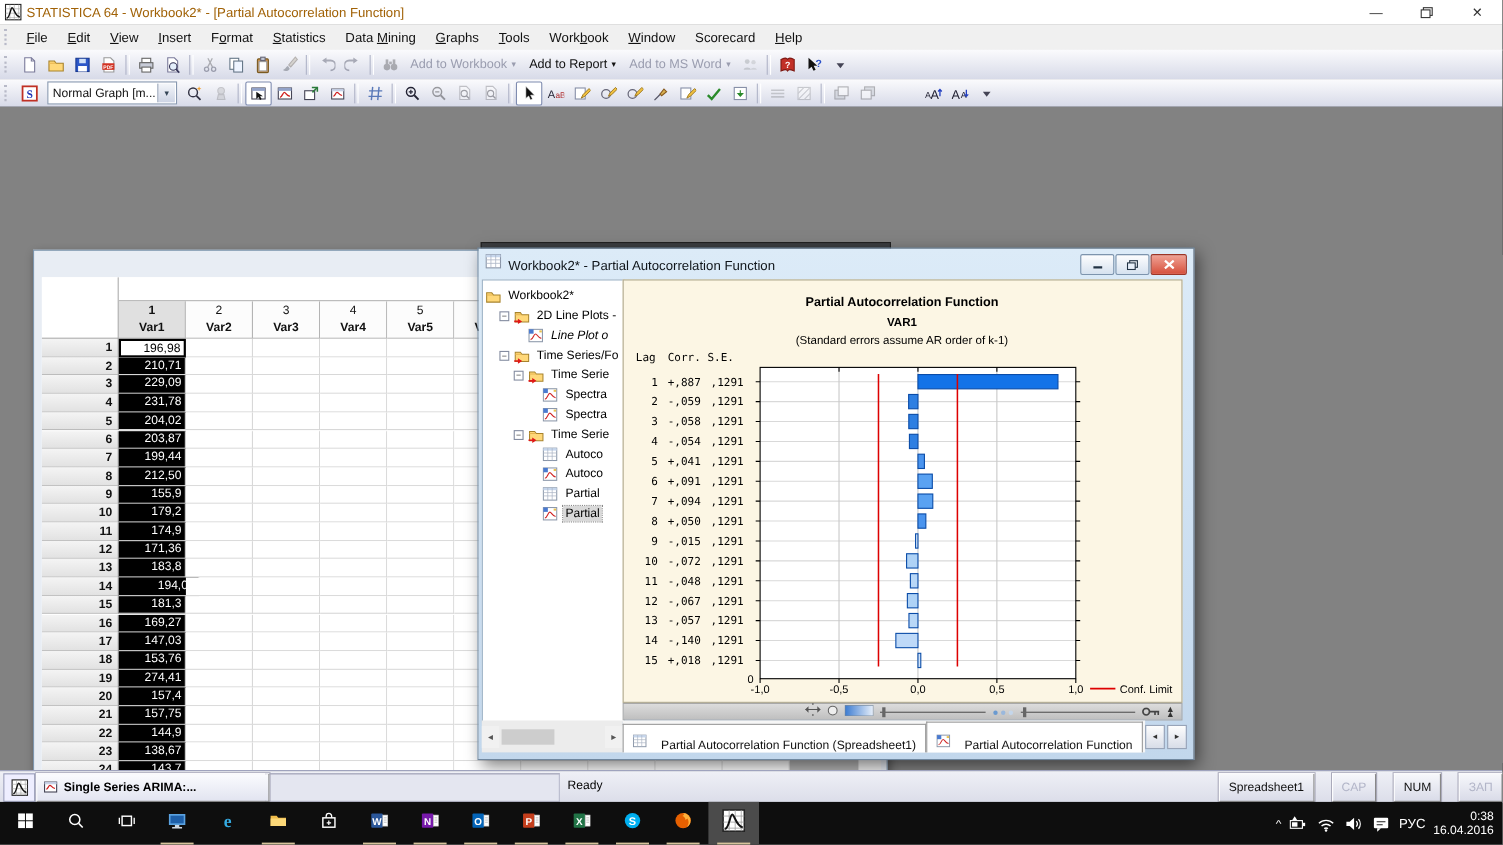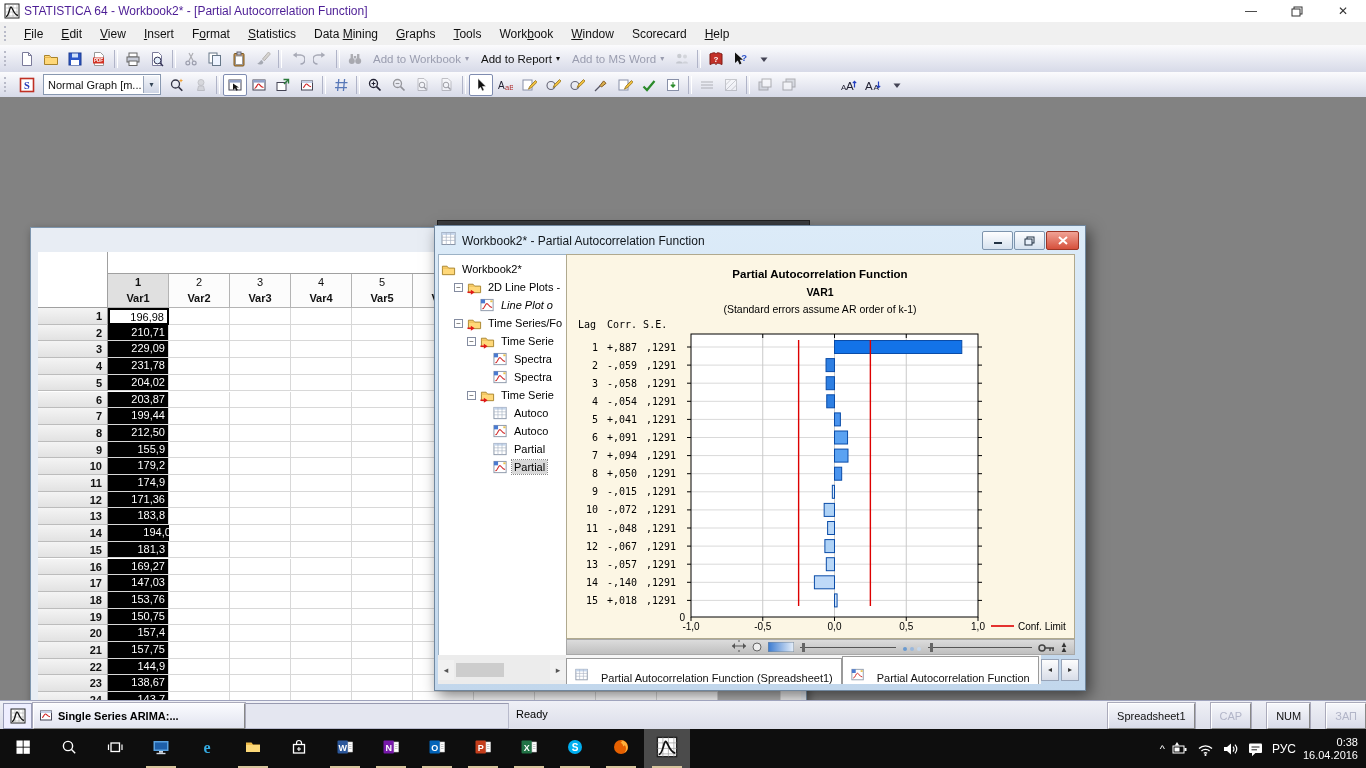--- a/index.html
+++ b/index.html
@@ -1,21 +1,21 @@
 <!DOCTYPE html>
 <html><head>
 <meta charset="utf-8">
 <style>
   html,body{margin:0;padding:0;background:#555;}
   #screen{position:relative;width:1366px;height:768px;overflow:hidden;background:#808080;
     font-family:"Liberation Sans",sans-serif;-webkit-user-select:none;user-select:none;}
   .abs{position:absolute;}
   
   #titlebar{position:absolute;left:0;top:0;width:1366px;height:22px;background:#fff;display:flex;align-items:center;}
-  #apptitle{font-size:12px;color:#4c1d95;margin-left:6px;white-space:nowrap;}
+  #apptitle{font-size:12px;color:#a16207;margin-left:6px;white-space:nowrap;}
   #winbtns{position:absolute;right:0;top:0;height:22px;display:flex;}
   .wbtn{width:46px;height:22px;display:flex;align-items:center;justify-content:center;font-size:12px;color:#333;}
   
   #menubar{position:absolute;left:0;top:22px;width:1366px;height:23px;background:#f0f0f0;display:flex;align-items:center;border-bottom:1px solid #e0e0e0;}
   .grip{width:5px;height:15px;margin:0 4px;border-left:2px dotted #b8bac8;}
   .mi{font-size:12px;color:#111;padding:0 9px;line-height:22px;cursor:default;}
   .mi u{text-decoration:underline;}
   
   .tb{position:absolute;left:0;width:1366px;background:linear-gradient(#fbfbfd,#d7dae8);border-bottom:1px solid #aab;display:flex;align-items:center;}
   #toolbar1{top:45px;height:27px;}
@@ -679,21 +679,21 @@
           <div class="c cell" style="left:131px;top:339.9px;width:61px;height:16.7px;line-height:15.7px;font-size:11px;"></div>
           <div class="c cell" style="left:192px;top:339.9px;width:61px;height:16.7px;line-height:15.7px;font-size:11px;"></div>
           <div class="c cell" style="left:253px;top:339.9px;width:61px;height:16.7px;line-height:15.7px;font-size:11px;"></div>
           <div class="c cell" style="left:314px;top:339.9px;width:61px;height:16.7px;line-height:15.7px;font-size:11px;"></div>
           <div class="c cell" style="left:375px;top:339.9px;width:61px;height:16.7px;line-height:15.7px;font-size:11px;"></div>
           <div class="c cell" style="left:436px;top:339.9px;width:61px;height:16.7px;line-height:15.7px;font-size:11px;"></div>
           <div class="c cell" style="left:497px;top:339.9px;width:61px;height:16.7px;line-height:15.7px;font-size:11px;"></div>
           <div class="c cell" style="left:558px;top:339.9px;width:61px;height:16.7px;line-height:15.7px;font-size:11px;"></div>
           <div class="c cell" style="left:619px;top:339.9px;width:61px;height:16.7px;line-height:15.7px;font-size:11px;"></div>
           <div class="c rhead" style="left:0;top:356.59999999999997px;width:70px;height:16.7px;line-height:16.7px;font-size:11px;">19</div>
-          <div class="c cell selected" style="left:70px;top:356.59999999999997px;width:61px;height:16.7px;line-height:15.7px;font-size:11px;">150,75</div>
+          <div class="c cell selected" style="left:70px;top:356.59999999999997px;width:61px;height:16.7px;line-height:15.7px;font-size:11px;">274,41</div>
           <div class="c cell" style="left:131px;top:356.59999999999997px;width:61px;height:16.7px;line-height:15.7px;font-size:11px;"></div>
           <div class="c cell" style="left:192px;top:356.59999999999997px;width:61px;height:16.7px;line-height:15.7px;font-size:11px;"></div>
           <div class="c cell" style="left:253px;top:356.59999999999997px;width:61px;height:16.7px;line-height:15.7px;font-size:11px;"></div>
           <div class="c cell" style="left:314px;top:356.59999999999997px;width:61px;height:16.7px;line-height:15.7px;font-size:11px;"></div>
           <div class="c cell" style="left:375px;top:356.59999999999997px;width:61px;height:16.7px;line-height:15.7px;font-size:11px;"></div>
           <div class="c cell" style="left:436px;top:356.59999999999997px;width:61px;height:16.7px;line-height:15.7px;font-size:11px;"></div>
           <div class="c cell" style="left:497px;top:356.59999999999997px;width:61px;height:16.7px;line-height:15.7px;font-size:11px;"></div>
           <div class="c cell" style="left:558px;top:356.59999999999997px;width:61px;height:16.7px;line-height:15.7px;font-size:11px;"></div>
           <div class="c cell" style="left:619px;top:356.59999999999997px;width:61px;height:16.7px;line-height:15.7px;font-size:11px;"></div>
           <div class="c rhead" style="left:0;top:373.3px;width:70px;height:16.7px;line-height:16.7px;font-size:11px;">20</div>

